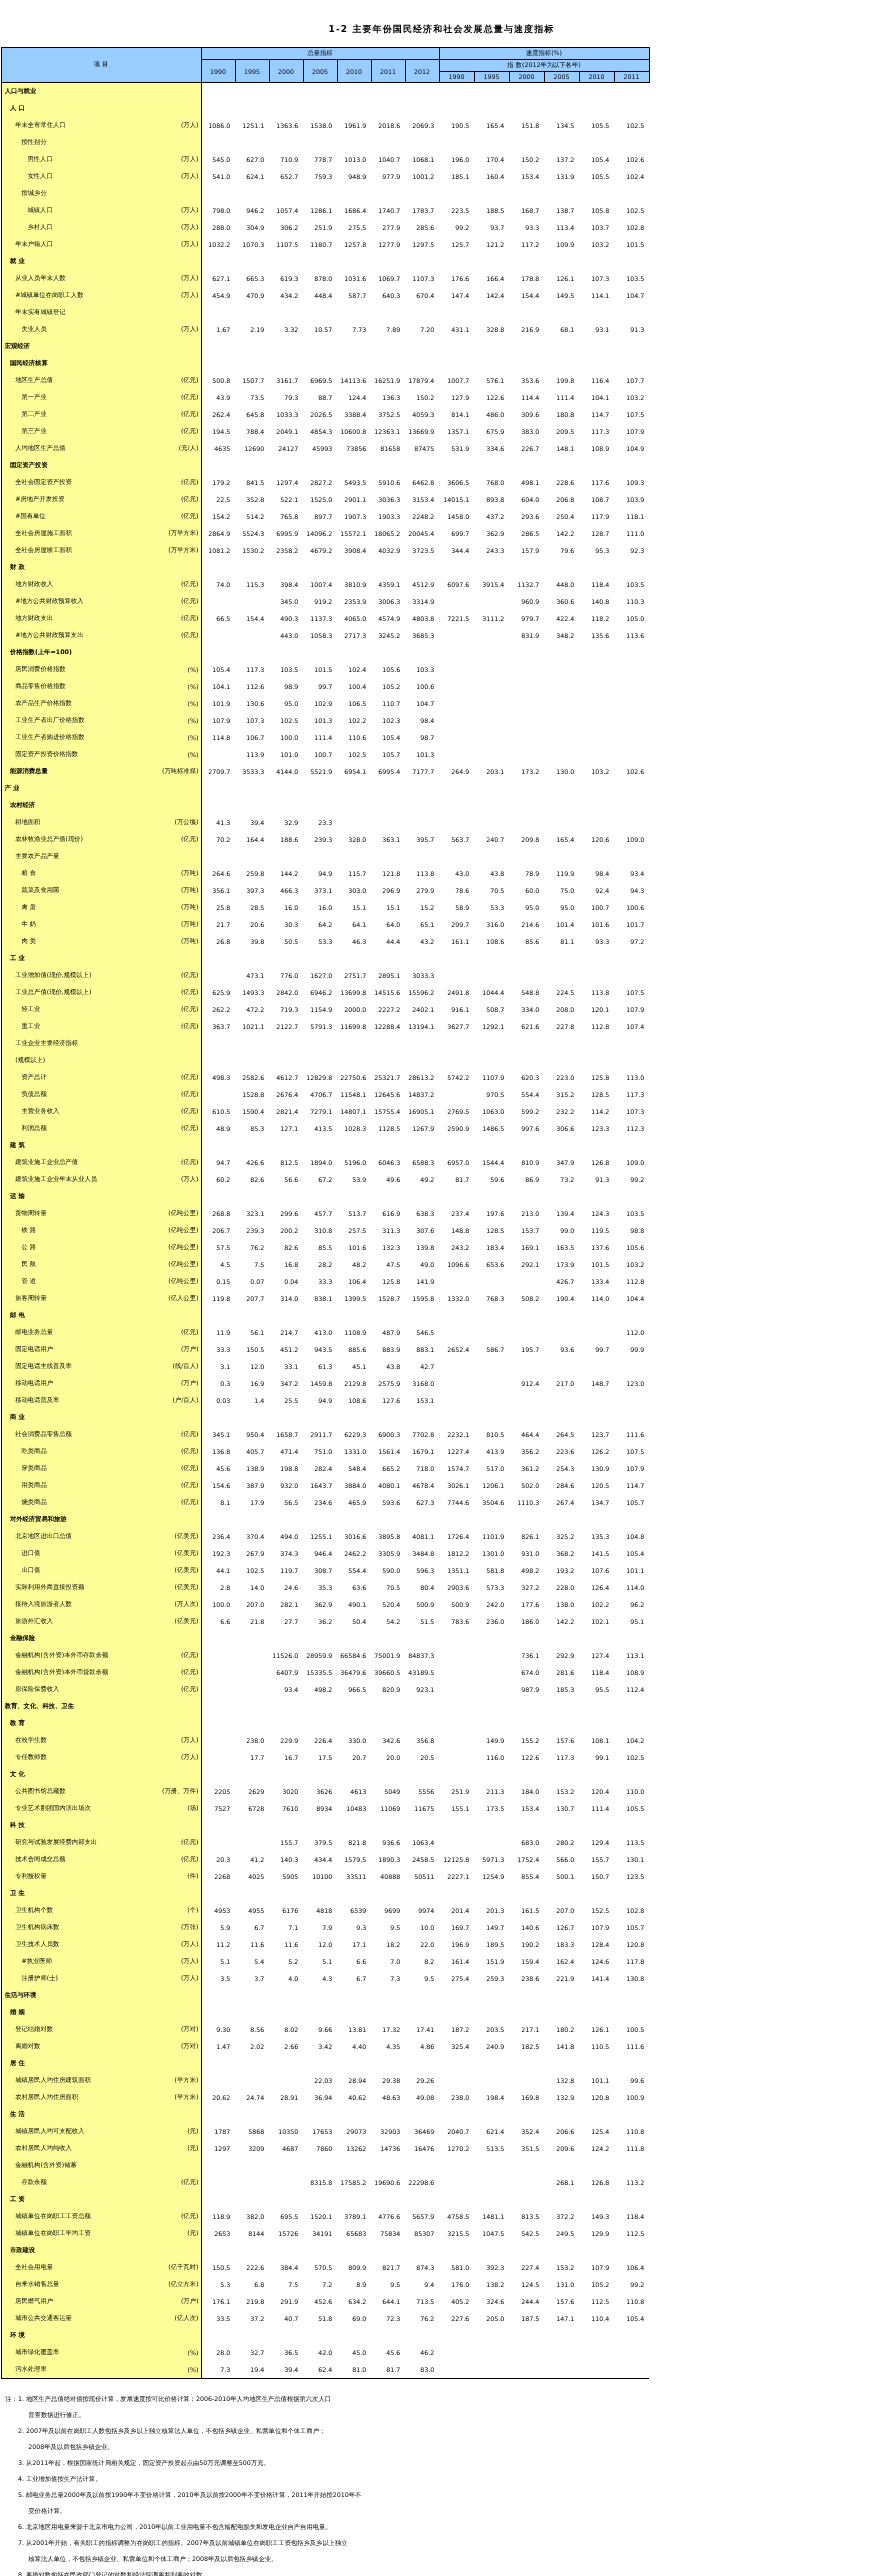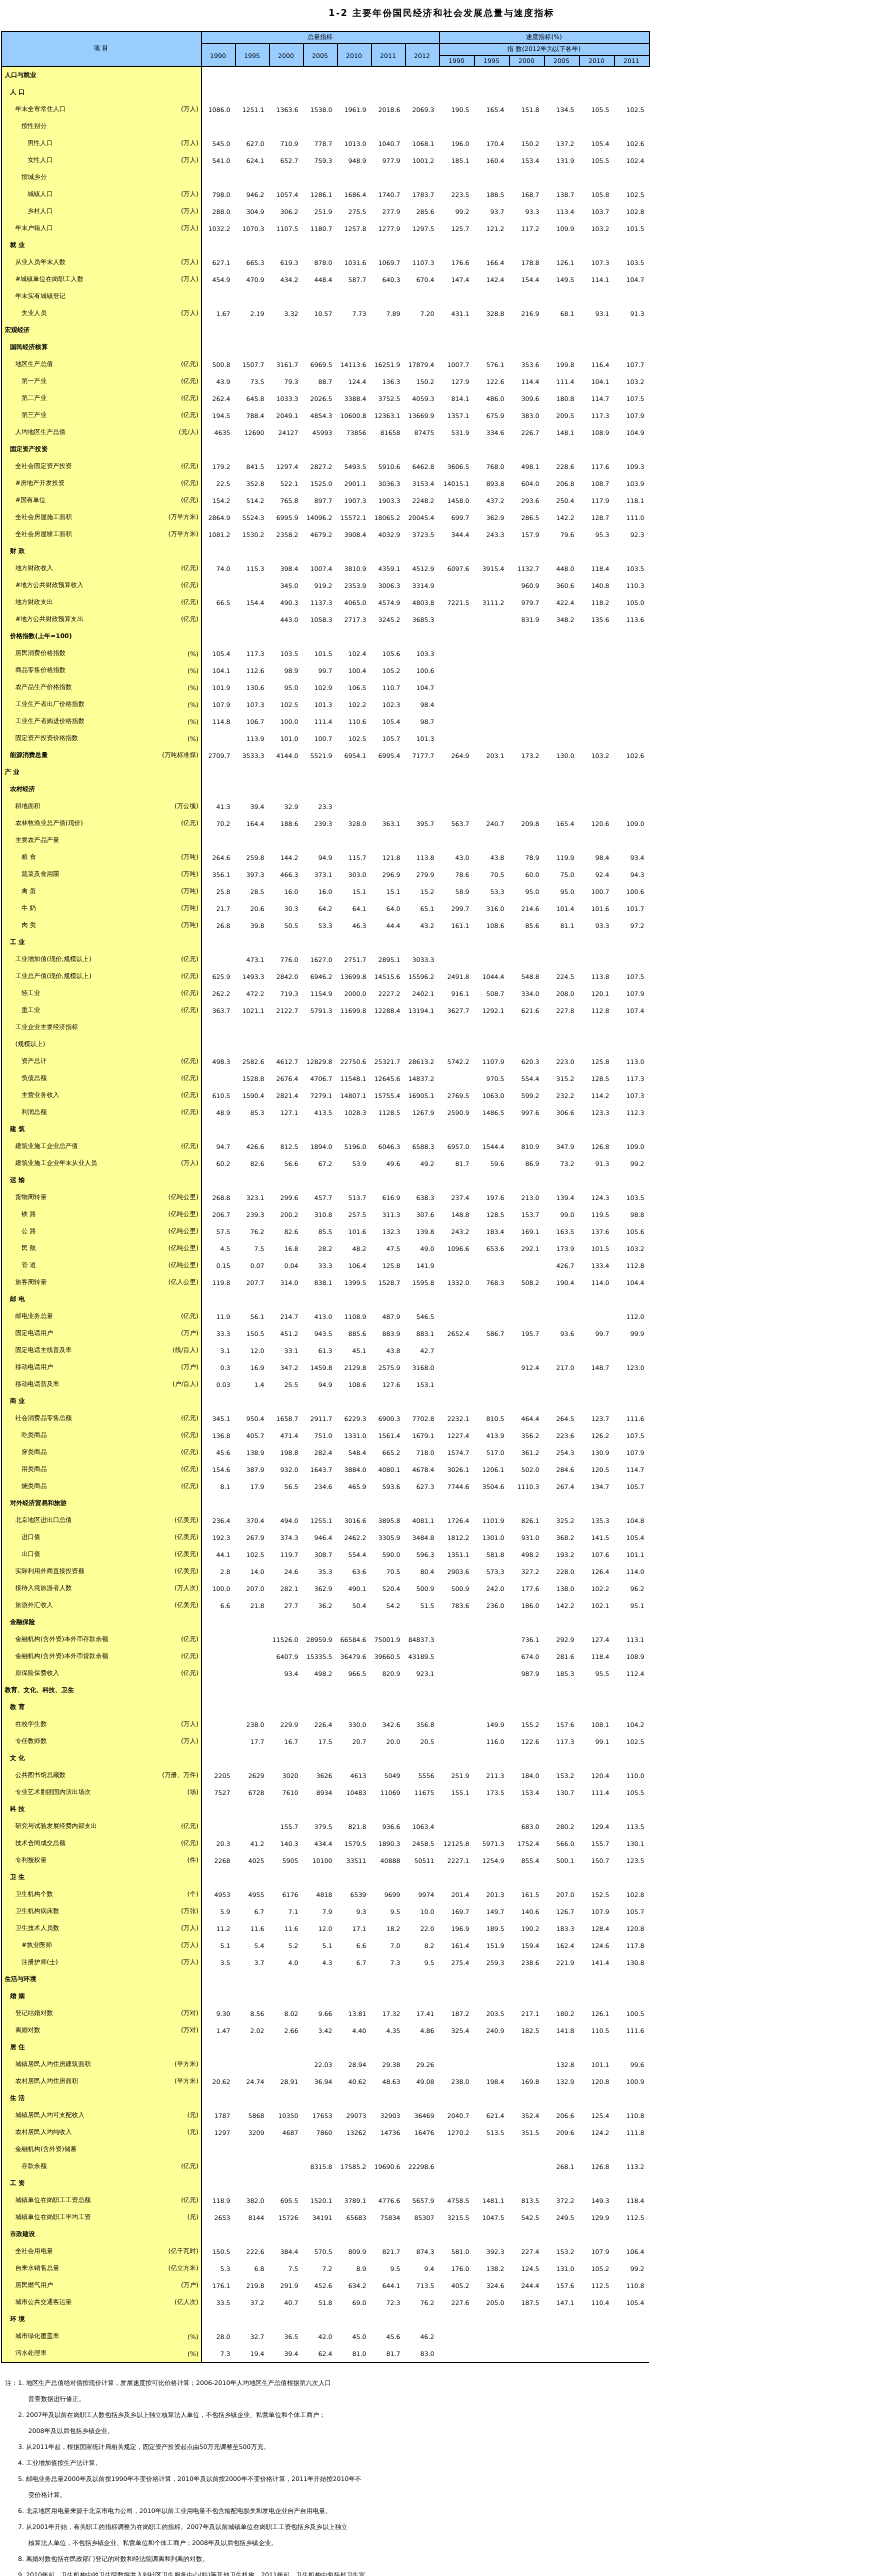--- a/index.html
+++ b/index.html
@@ -1,18 +1,18 @@
 <!DOCTYPE html>
 <html style="font-size:8.4px"><head>
 <meta charset="utf-8">
 <style>
   html,body { margin:0; padding:0; background:#fff; }
   .page { position:relative; width:883px; min-height:2576px; background:#fff; color:#000;
           font-family:"DejaVu Sans", sans-serif; }
-  .title { text-align:center; padding-top:7px; font-size:9px; font-weight:bold; letter-spacing:1.1px; }
+  .title { text-align:center; padding-top:23px; font-size:9px; font-weight:bold; letter-spacing:1.1px; }
   table.main { border-collapse:collapse; table-layout:fixed; margin:10.5px 0 0 0.5px;
                border-top:1.6px solid #000; }
   thead th { background:#99CCFF; border:0.5px solid #000; font-weight:normal; font-size:6.3px;
              padding:0; text-align:center; vertical-align:middle; }
   thead tr.h1 th { height:11.6px; }
   thead tr.h2 th { height:10.5px; }
   thead tr.h3 th { height:10.5px; }
   thead { border-bottom:1.1px solid #000; }
   tbody { border-bottom:1.6px solid #000; }
   tbody td { font-size:6.3px; height:17px; padding:0; vertical-align:middle; }

